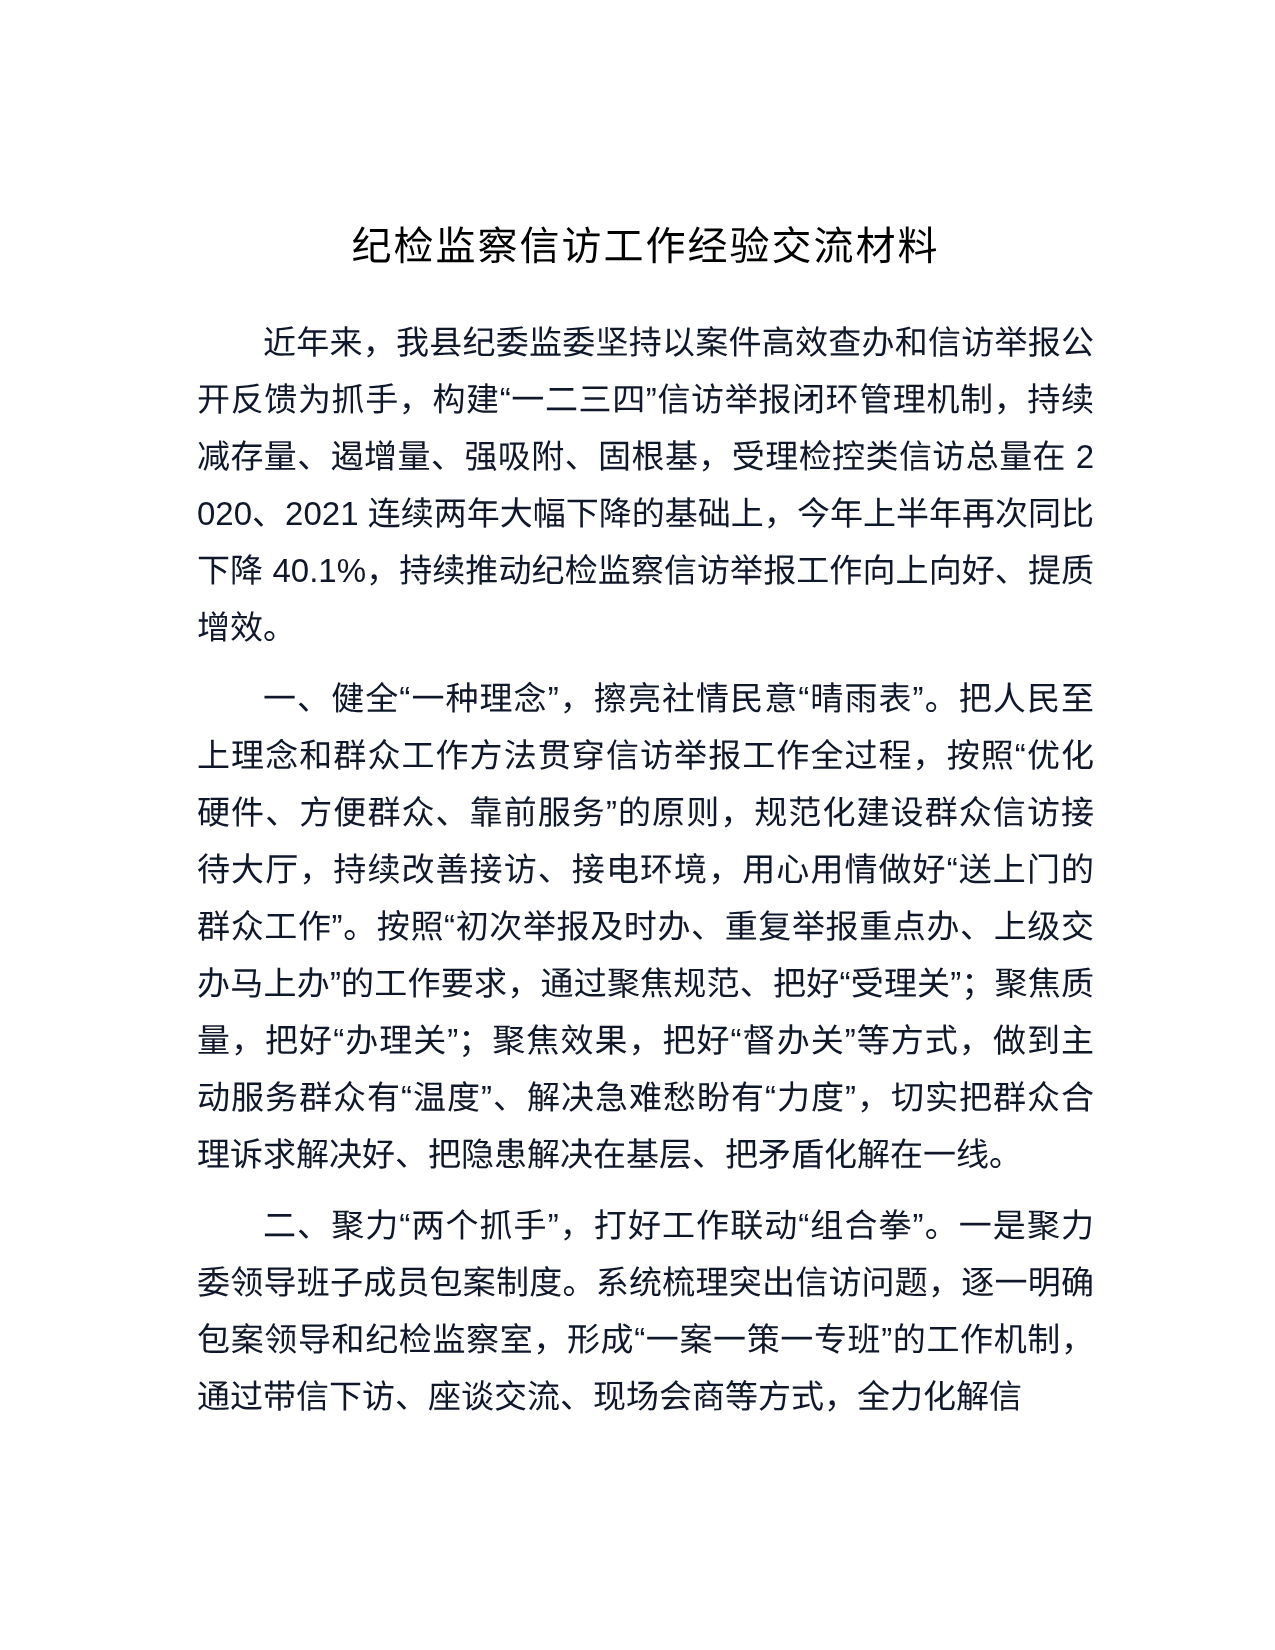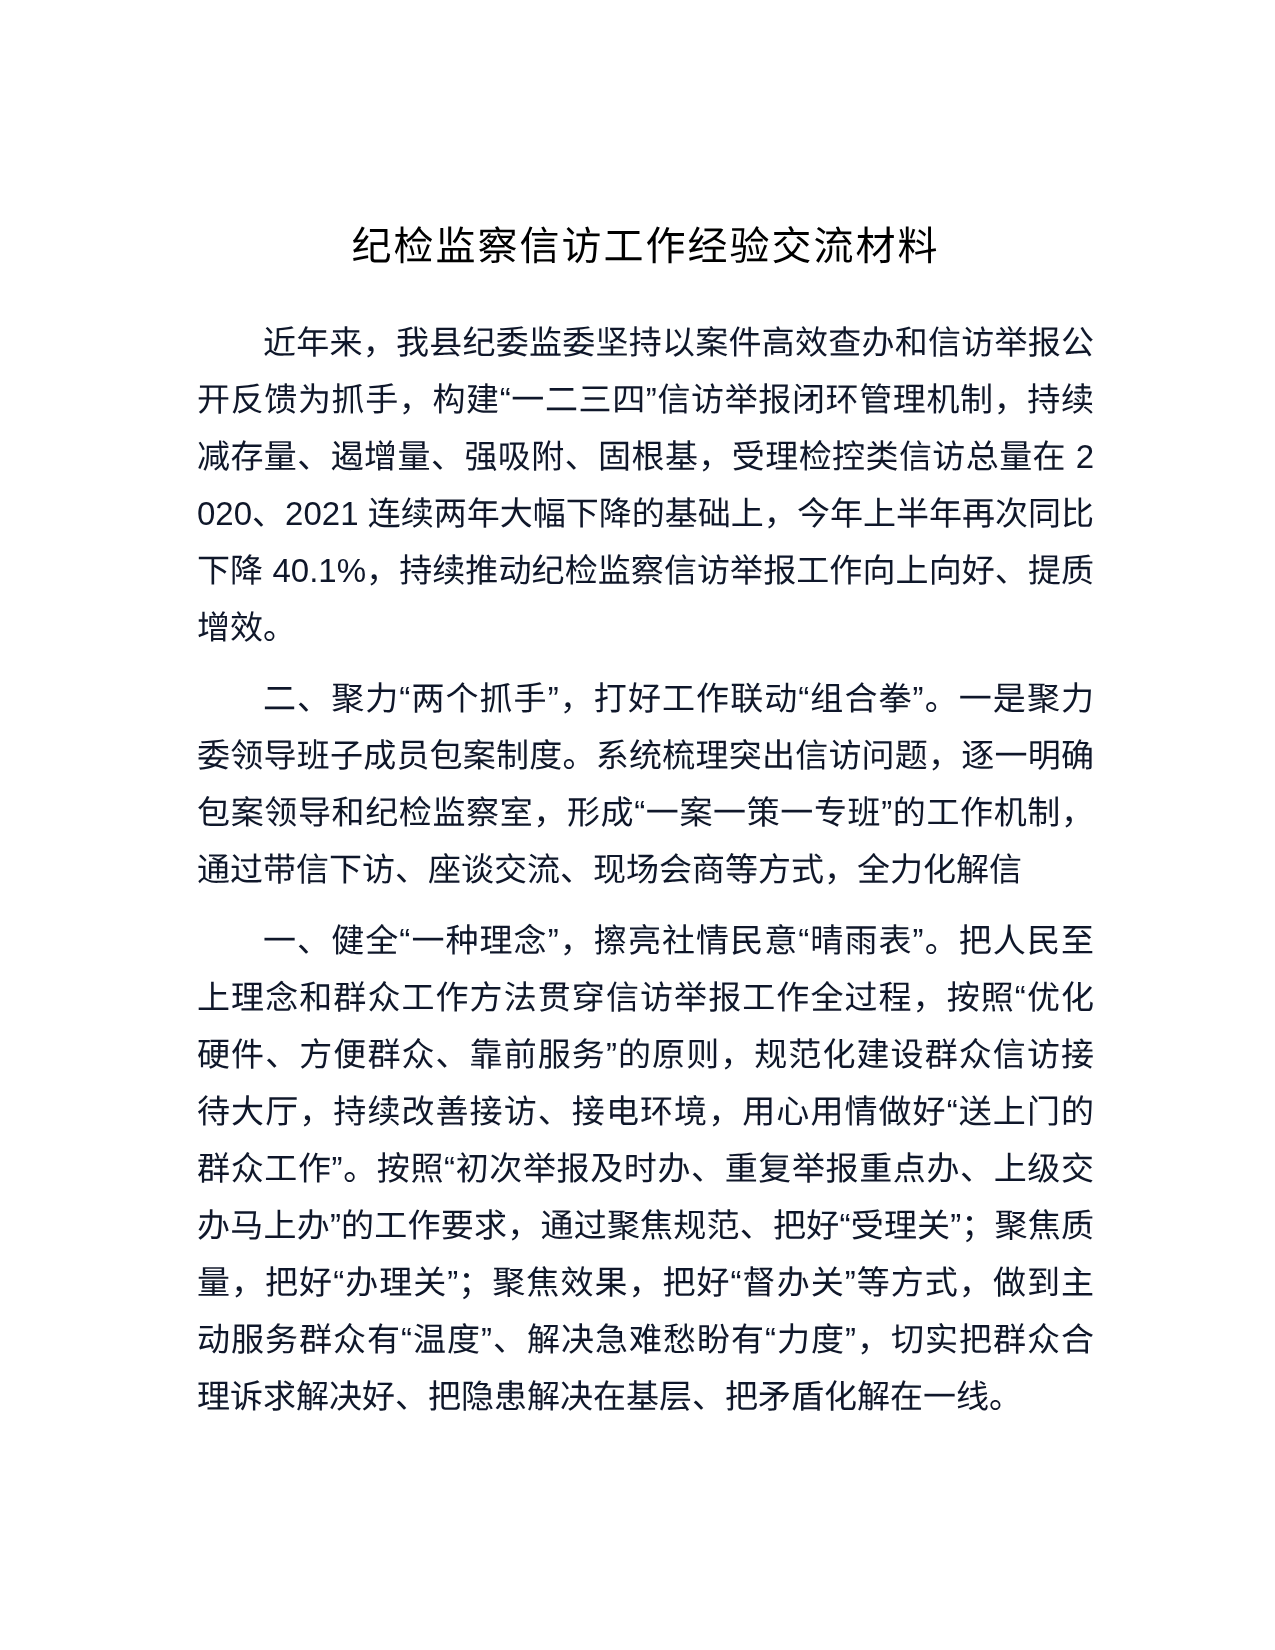--- a/index.html
+++ b/index.html
@@ -39,16 +39,16 @@
   }
 </style>
 </head>
 <body>
 
 <div class="page">
   <h1 class="doc-title">纪检监察信访工作经验交流材料</h1>
 
   <p class="para">近年来，我县纪委监委坚持以案件高效查办和信访举报公开反馈为抓手，构建“一二三四”信访举报闭环管理机制，持续减存量、遏增量、强吸附、固根基，受理检控类信访总量在 2020、2021 连续两年大幅下降的基础上，今年上半年再次同比下降 40.1%，持续推动纪检监察信访举报工作向上向好、提质增效。</p>
 
+  <p class="para">一、健全“一种理念”，擦亮社情民意“晴雨表”。把人民至上理念和群众工作方法贯穿信访举报工作全过程，按照“优化硬件、方便群众、靠前服务”的原则，规范化建设群众信访接待大厅，持续改善接访、接电环境，用心用情做好“送上门的群众工作”。按照“初次举报及时办、重复举报重点办、上级交办马上办”的工作要求，通过聚焦规范、把好“受理关”；聚焦质量，把好“办理关”；聚焦效果，把好“督办关”等方式，做到主动服务群众有“温度”、解决急难愁盼有“力度”，切实把群众合理诉求解决好、把隐患解决在基层、把矛盾化解在一线。</p>
+
   <p class="para">二、聚力“两个抓手”，打好工作联动“组合拳”。一是聚力委领导班子成员包案制度。系统梳理突出信访问题，逐一明确包案领导和纪检监察室，形成“一案一策一专班”的工作机制，通过带信下访、座谈交流、现场会商等方式，全力化解信</p>
-
-  <p class="para">一、健全“一种理念”，擦亮社情民意“晴雨表”。把人民至上理念和群众工作方法贯穿信访举报工作全过程，按照“优化硬件、方便群众、靠前服务”的原则，规范化建设群众信访接待大厅，持续改善接访、接电环境，用心用情做好“送上门的群众工作”。按照“初次举报及时办、重复举报重点办、上级交办马上办”的工作要求，通过聚焦规范、把好“受理关”；聚焦质量，把好“办理关”；聚焦效果，把好“督办关”等方式，做到主动服务群众有“温度”、解决急难愁盼有“力度”，切实把群众合理诉求解决好、把隐患解决在基层、把矛盾化解在一线。</p>
 </div>
 
 </body></html>

